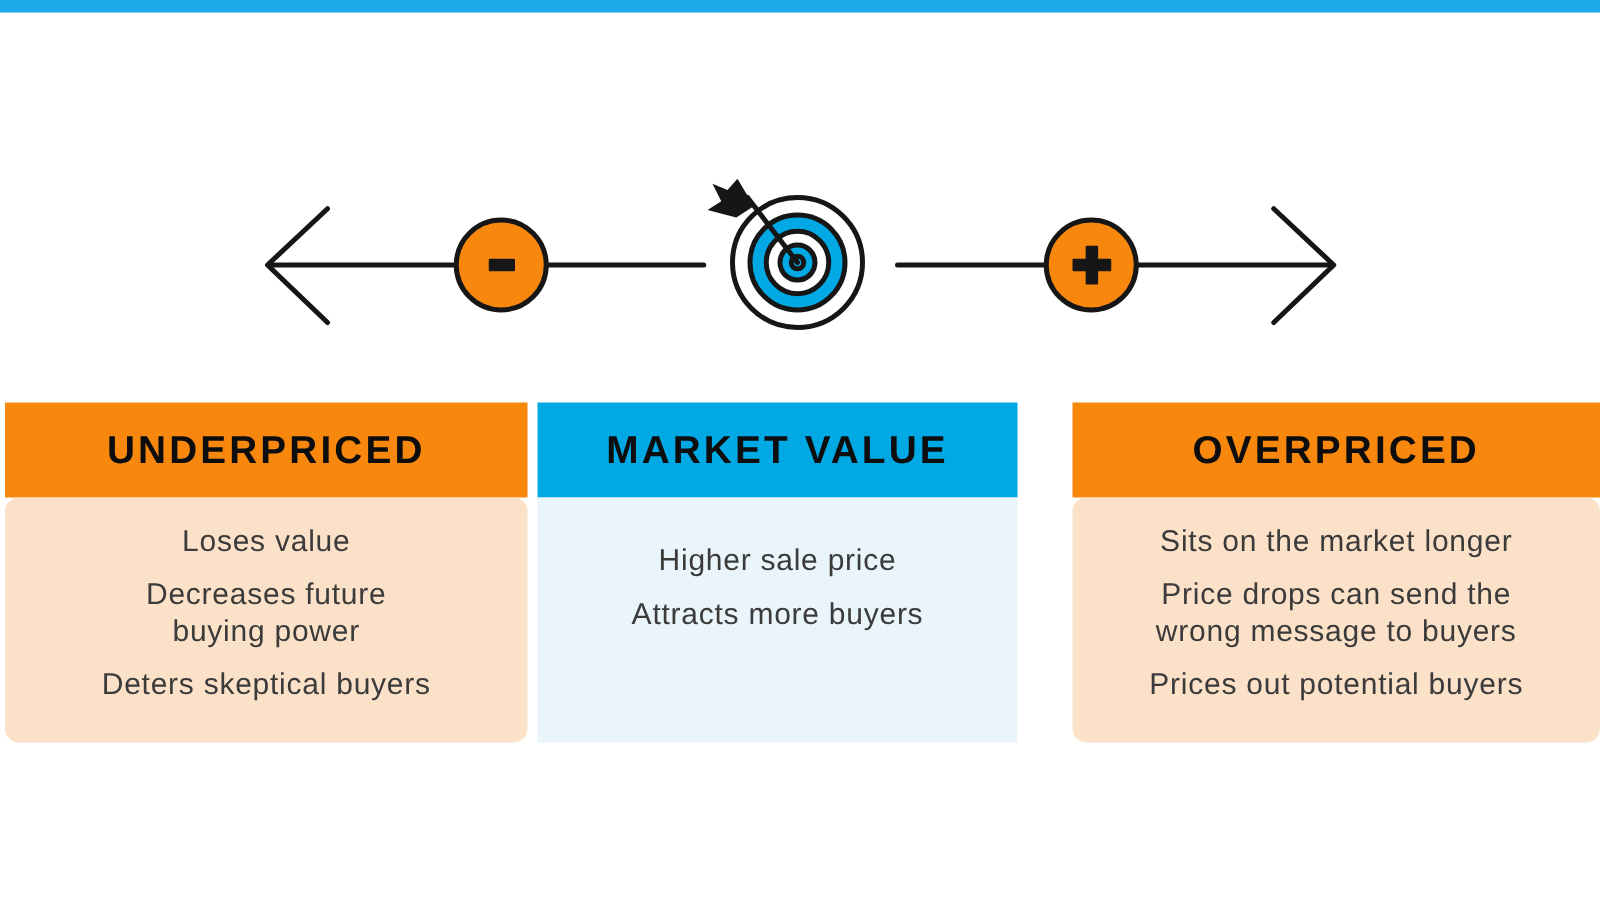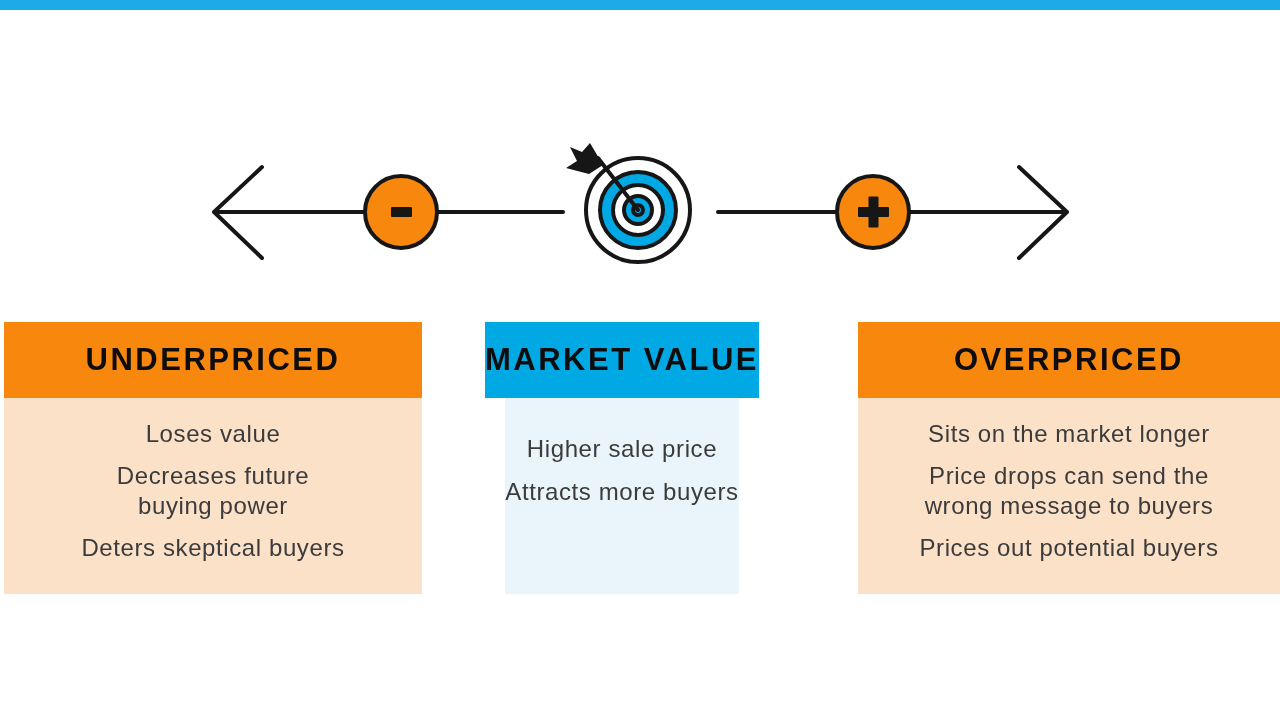--- a/index.html
+++ b/index.html
@@ -22,21 +22,21 @@
   .stroke-line{stroke:var(--stroke);stroke-width:4;fill:none;stroke-linecap:round;stroke-linejoin:round;}
   .orange-fill{fill:var(--orange);stroke:var(--stroke);stroke-width:4;}
   .glyph{fill:var(--stroke);}
   .ring-white{fill:#ffffff;stroke:var(--stroke);stroke-width:4;}
   .ring-blue{fill:var(--blue);stroke:var(--stroke);stroke-width:4;}
 
   
   .columns{position:absolute;left:0;top:294px;width:1280px;height:272px;margin-top:28px;}
   .col{position:absolute;top:0;height:272px;display:flex;flex-direction:column;}
   .col-1{left:4px;width:418px;}
-  .col-2{left:430px;width:384px;align-items:center;}
+  .col-2{left:430px;width:384px;}
   .col-3{left:858px;width:422px;}
 
   .col-header{
     height:76px;flex:0 0 76px;
     display:flex;align-items:center;justify-content:center;
   }
   .col-title{
     font-size:31px;font-weight:700;letter-spacing:2.5px;
     color:var(--ink);
   }
@@ -45,21 +45,21 @@
     display:flex;flex-direction:column;align-items:center;
     padding-top:21px;gap:12px;box-sizing:border-box;
   }
   .col-2 .col-body{padding-top:36px;gap:13px;}
   .item{
     font-size:24px;letter-spacing:0.6px;line-height:30px;
     color:var(--body-text);text-align:center;
   }
 
   .theme-orange .col-header{background:var(--orange);}
-  .theme-orange .col-body{background:var(--orange-light);}
+  .theme-orange .col-body{background:var(--orange-light);border-radius:11px;}
   .theme-blue .col-header{background:var(--blue);}
   .theme-blue .col-body{background:var(--blue-light);}
 </style>
 </head>
 <body>
 
 <div id="stage">
 
   <div class="topbar"></div>
 

